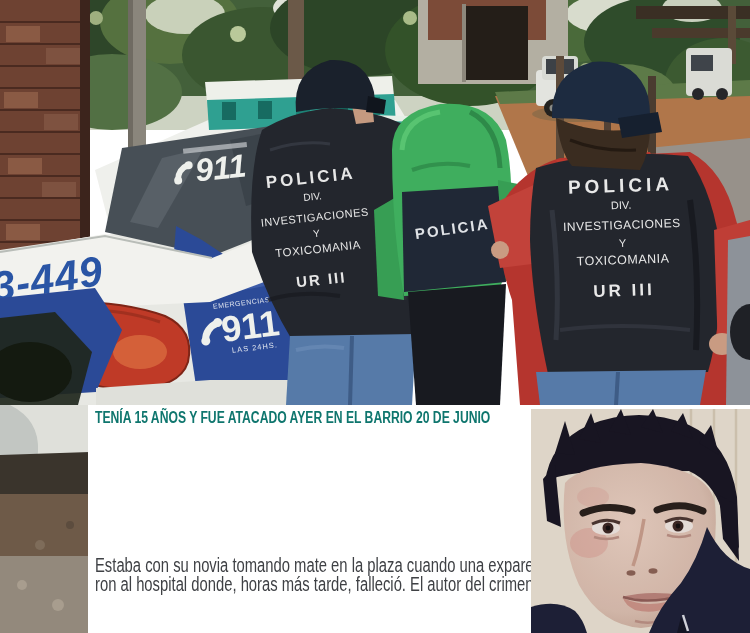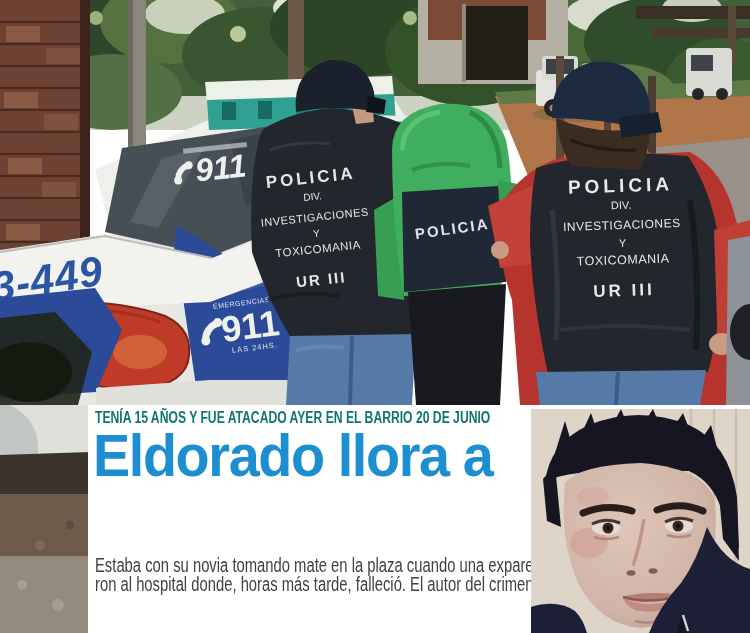--- a/index.html
+++ b/index.html
@@ -290,23 +290,20 @@
       <polygon points="728,240 750,236 750,405 726,405" fill="#8d9299"></polygon>
       <ellipse cx="750" cy="332" rx="20" ry="28" fill="#1f2126"></ellipse>
     </g>
   </svg>
 
   <div id="article-box">
     <div id="kicker">
       <span class="cond">TENÍA 15 AÑOS Y FUE ATACADO AYER EN EL BARRIO 20 DE JUNIO</span>
     </div>
     <div id="headline">
-      <div class="hl-line">
-        <span class="cond">Eldorado llora a</span>
-      </div>
     </div>
     <div id="body-text">
       <div class="body-line">
         <span class="cond">Estaba con su novia tomando mate en la plaza cuando una expareja</span>
       </div>
       <div class="body-line">
         <span class="cond">ron al hospital donde, horas más tarde, falleció. El autor del crimen,</span>
       </div>
     </div>
   </div>

